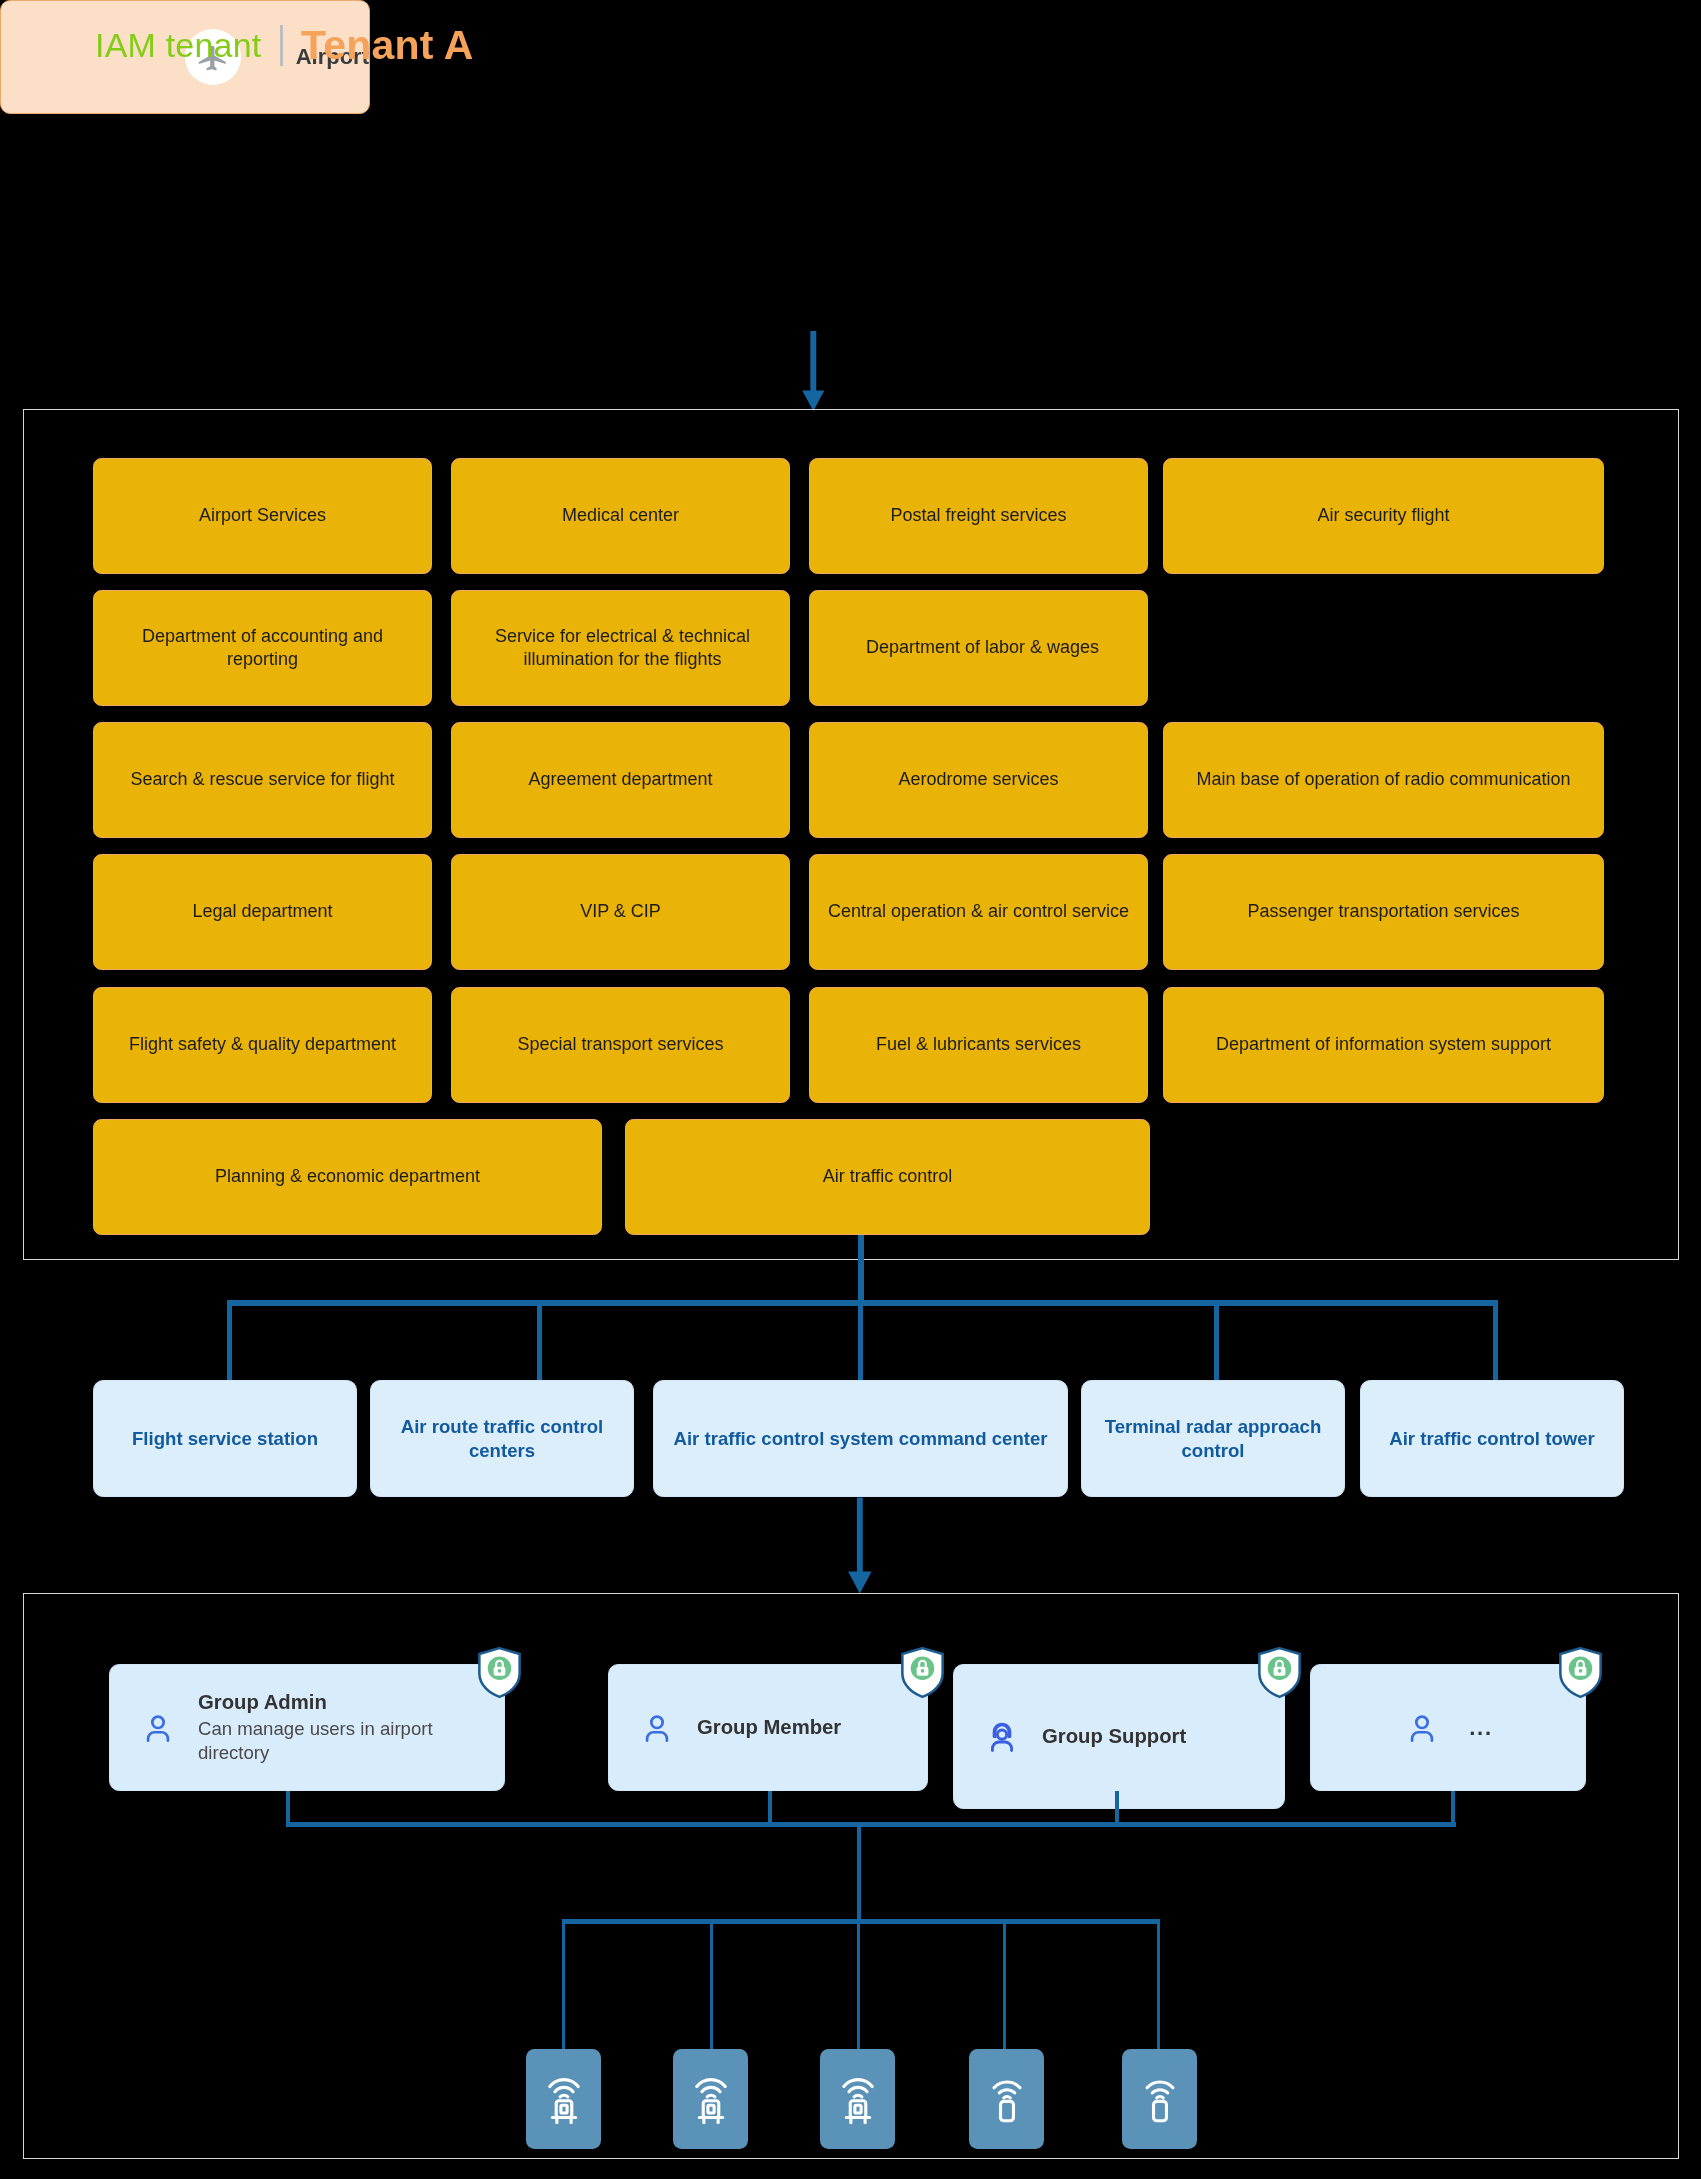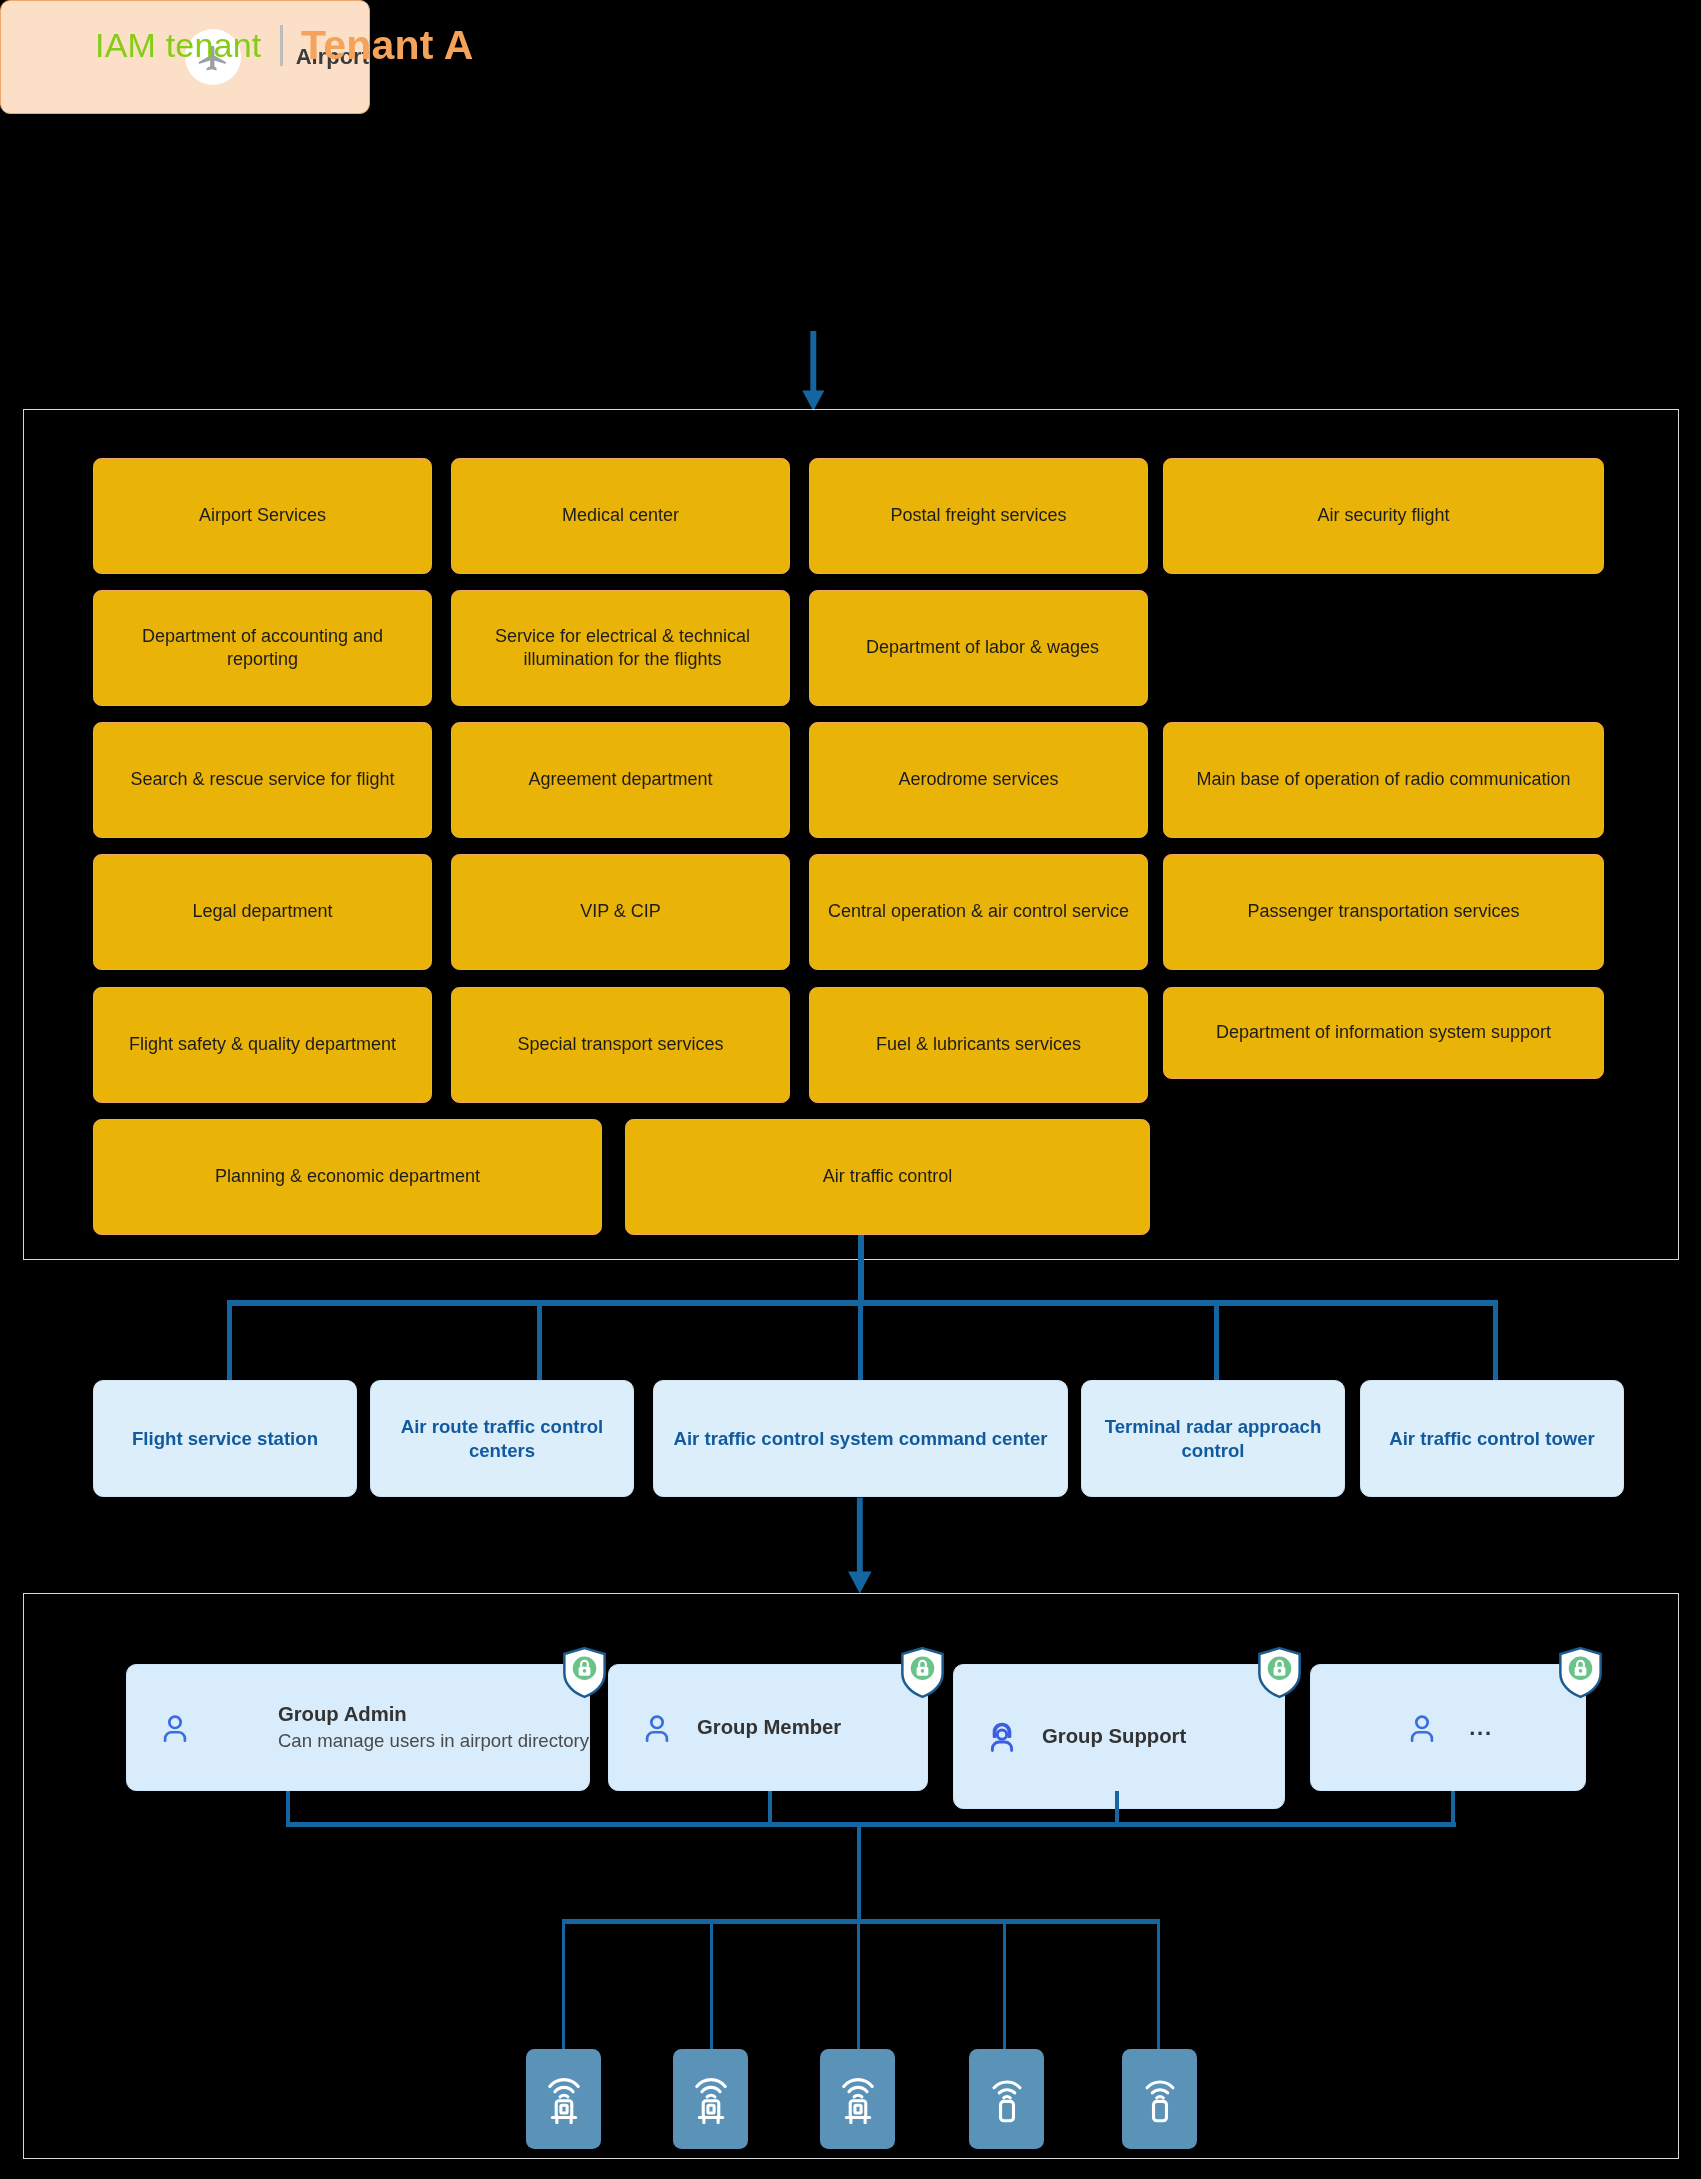--- a/index.html
+++ b/index.html
@@ -179,21 +179,21 @@
   <div class="node dept" style="left:1163px; top:722px;  width:441px; height:116px;">Main base of operation of radio communication</div>
 
   <div class="node dept" style="left:93px;  top:854px; width:339px; height:116px;">Legal department</div>
   <div class="node dept" style="left:451px;  top:854px; width:339px; height:116px;">VIP &amp; CIP</div>
   <div class="node dept" style="left:809px;  top:854px; width:339px; height:116px;">Central operation &amp; air control service</div>
   <div class="node dept" style="left:1163px; top:854px; width:441px; height:116px;">Passenger transportation services</div>
 
   <div class="node dept" style="left:93px;  top:987px; width:339px; height:116px;">Flight safety &amp; quality department</div>
   <div class="node dept" style="left:451px;  top:987px; width:339px; height:116px;">Special transport services</div>
   <div class="node dept" style="left:809px;  top:987px; width:339px; height:116px;">Fuel &amp; lubricants services</div>
-  <div class="node dept" style="left:1163px; top:987px; width:441px; height:92px;">Department of information system support</div>
+  <div class="node dept" style="left:1163px; top:987px; width:441px; height:116px;">Department of information system support</div>
 
   <div class="node dept" style="left:93px;  top:1119px; width:509px; height:116px;">Planning &amp; economic department</div>
   <div class="node dept" style="left:625px;  top:1119px; width:525px; height:116px;">Air traffic control</div>
 
   <div class="ln" style="left:858px; top:1235px; width:6px; height:68px;"></div>
   <div class="ln" style="left:227px;  top:1300px; width:1271px; height:6px;"></div>
   <div class="ln" style="left:227px;  top:1300px; width:5.1px; height:81px;"></div>
   <div class="ln" style="left:537px;  top:1300px; width:5.1px; height:81px;"></div>
   <div class="ln" style="left:858px; top:1300px; width:5.1px; height:81px;"></div>
   <div class="ln" style="left:1214px; top:1300px; width:5.1px; height:81px;"></div>
@@ -205,21 +205,21 @@
   <div class="node atc" style="left:1081px; top:1380px; width:264px; height:117px;">Terminal radar approach control</div>
   <div class="node atc" style="left:1360px; top:1380px; width:264px; height:117px;">Air traffic control tower</div>
 
   <svg class="arrow" style="left:843px; top:1497px;" width="37" height="102" viewBox="0 0 44 120">
     <line x1="20" y1="0" x2="20" y2="90" stroke="#1565a0" stroke-width="7"></line>
     <polygon points="6,88 34,88 20,114" fill="#1565a0"></polygon>
   </svg>
 
   <div class="frame" id="frame-groups"></div>
 
-  <div class="group-box" style="left:126px; top:1664px; width:464px; height:127px;justify-content:space-between;">
+  <div class="group-box" style="left:109px; top:1664px; width:396px; height:127px;justify-content:space-between;">
     <span class="group-icon">
       <svg width="34" height="34" viewBox="0 0 24 24" fill="none" stroke="#3a6de0" stroke-width="1.9">
         <circle cx="12" cy="8" r="4"></circle>
         <path d="M5 21v-1.5A4.5 4.5 0 0 1 9.5 15h5a4.5 4.5 0 0 1 4.5 4.5V21" stroke-linecap="round"></path>
       </svg>
     </span>
     <span class="group-text">
       <span class="group-title">Group Admin</span>
       <span class="group-sub">Can manage users in airport directory</span>
     </span>

